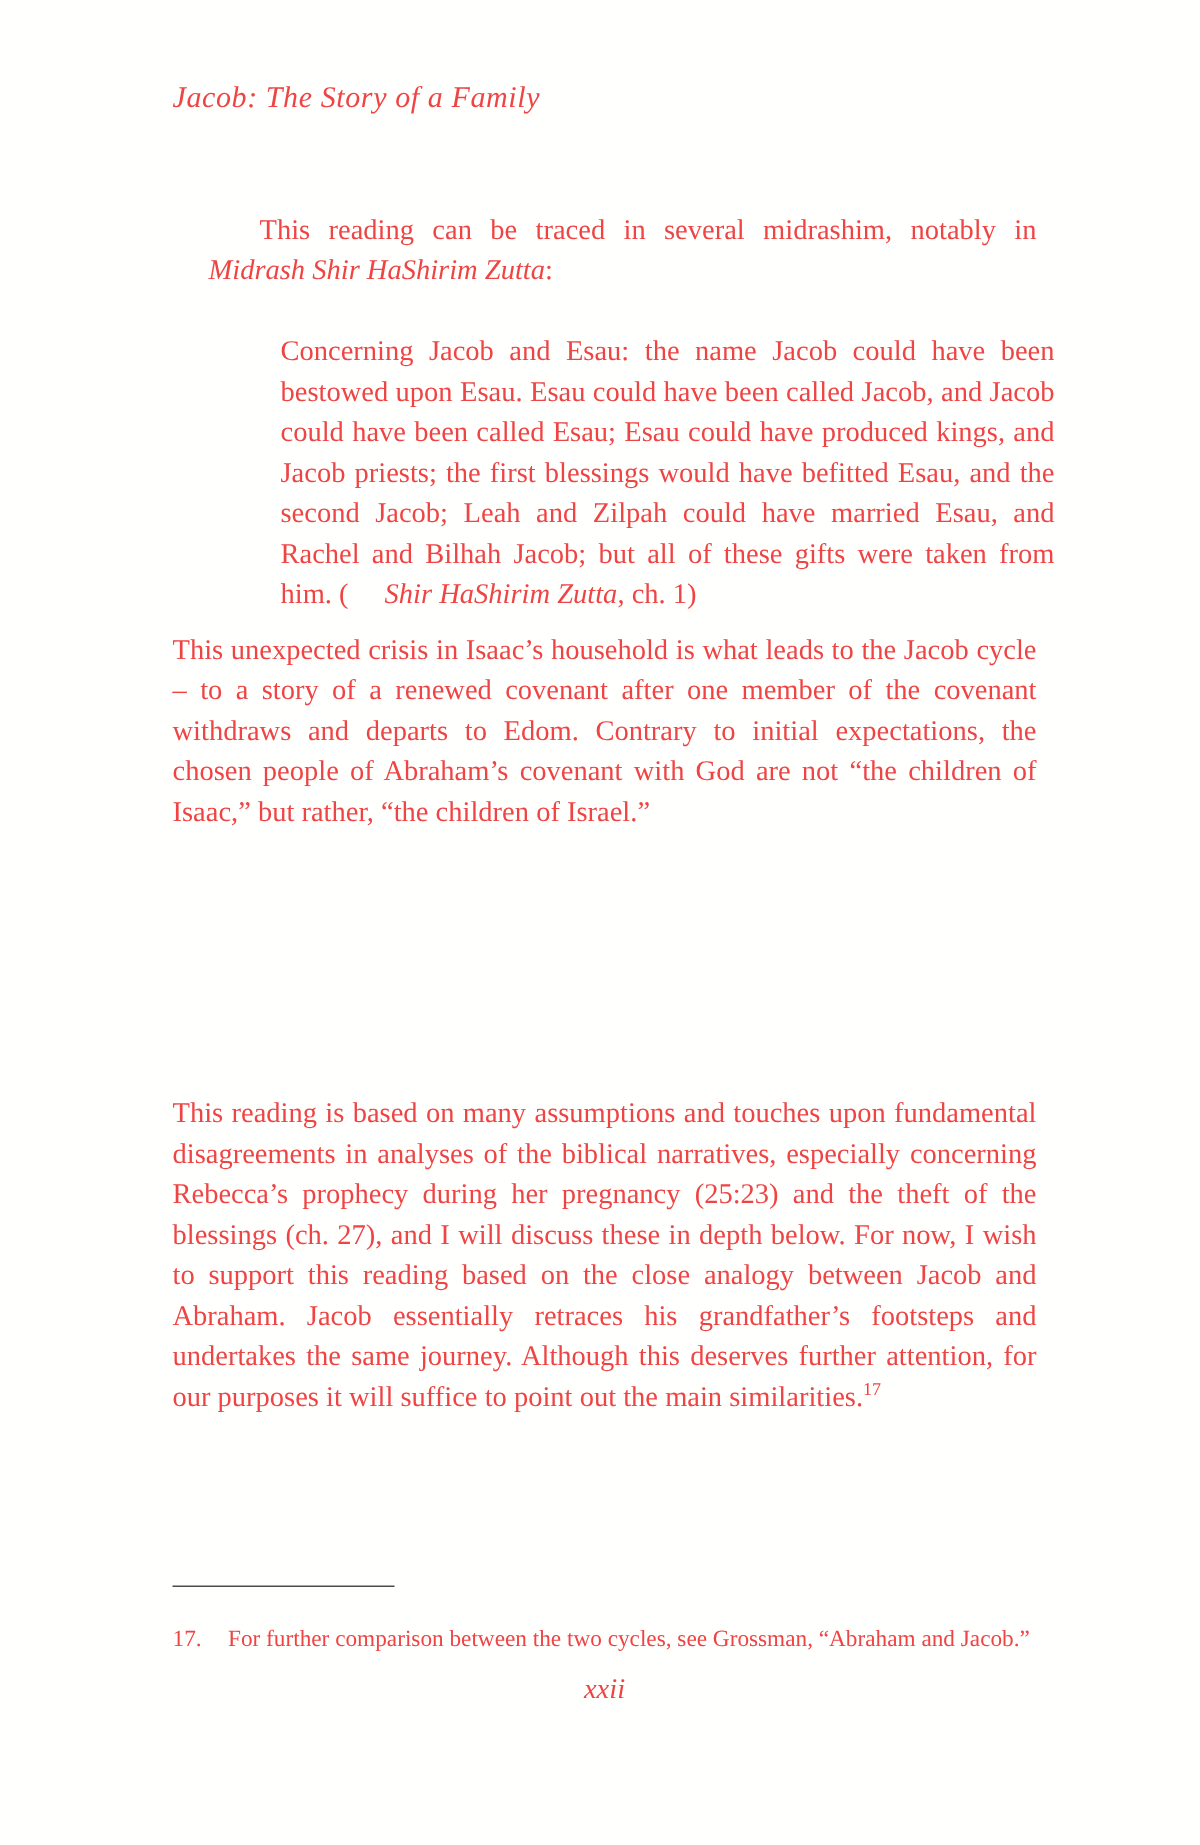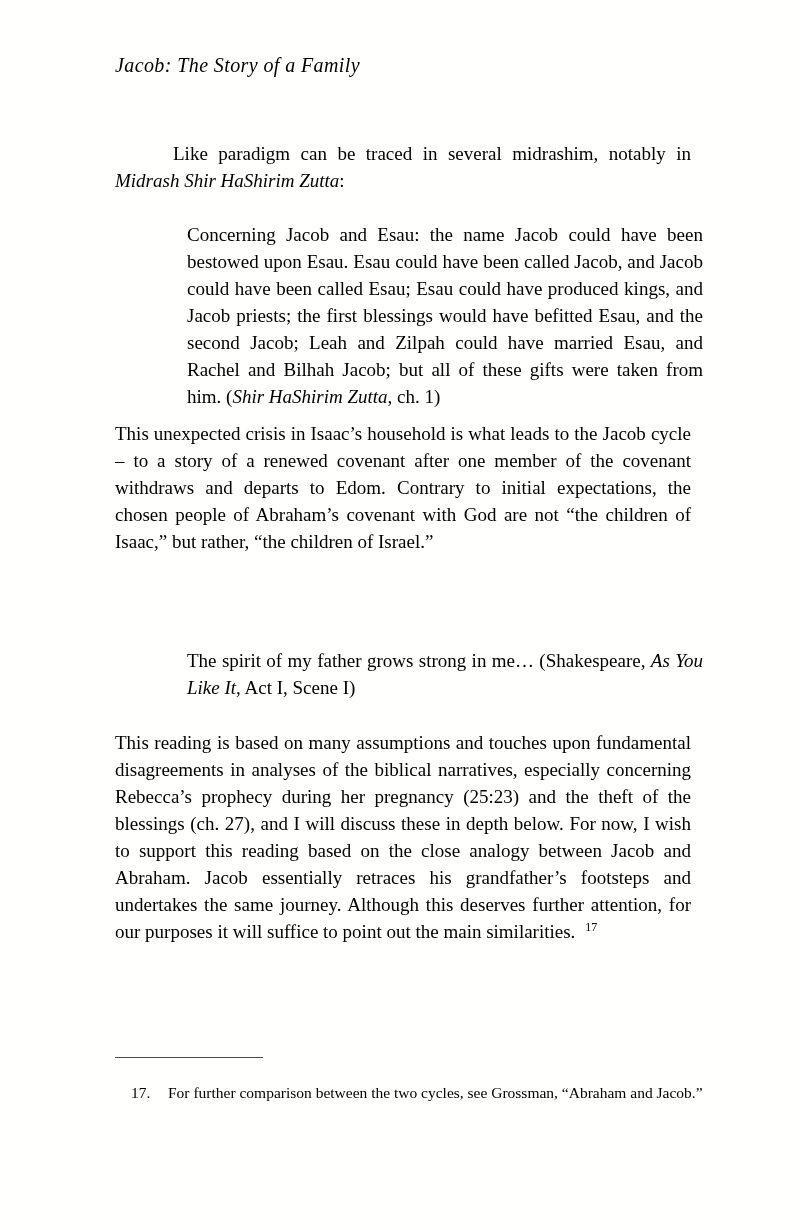--- a/index.html
+++ b/index.html
@@ -5,21 +5,21 @@
   html, body {
     margin: 0;
     padding: 0;
     background: #ffffff;
   }
   .page {
     position: relative;
     width: 800px;
     height: 1230px;
     background: #fffffe;
-    color: #000000;
+    color: #ef4444;
     font-family: "Liberation Serif", "DejaVu Serif", serif;
     font-size: 19px;
     line-height: 27px;
     overflow: hidden;
   }
   .abs { position: absolute; }
 
   .running-header {
     top: 52px;
     left: 115px;
@@ -51,44 +51,42 @@
     left: 115px;
     font-size: 17.5px;
     font-weight: bold;
     letter-spacing: 3px;
     white-space: nowrap;
   }
 
   .shakespeare-quote { top: 628px; }
   .reading-para { top: 710px; }
 
-  .italic { font-style: italic; }
+  .italic { font-style: italic; margin-left: 24px; }
 
   sup.fn-ref {
     font-size: 12px;
     line-height: 0;
     vertical-align: super;
-    margin-left: 10px;
   }
 
   .footnote-divider {
     top: 1057px;
     left: 115px;
     width: 148px;
     height: 0;
     border-top: 1.5px solid #4a4a4a;
   }
 
   .footnote {
     top: 1066px;
     left: 115px;
     width: 586px;
     font-size: 15.5px;
     line-height: 21px;
-    margin-left: 16px;
   }
   .footnote .fn-num {
     display: inline-block;
     width: 37px;
   }
 
   .page-number {
     top: 1113px;
     left: 115px;
     width: 576px;
@@ -97,29 +95,29 @@
     font-size: 19px;
   }
 </style>
 </head>
 <body>
 
 <div class="page">
 
   <div class="abs running-header">Jacob: The Story of a Family</div>
 
-  <p class="abs body-para intro-para indent-first"><span>Like paradigm can be traced in several midrashim, notably in </span><span class="italic">Midrash Shir HaShirim Zutta</span><span>:</span></p>
+  <p class="abs body-para intro-para indent-first"><span>This reading can be traced in several midrashim, notably in </span><span class="italic">Midrash Shir HaShirim Zutta</span><span>:</span></p>
 
   <p class="abs block-quote midrash-quote"><span>Concerning Jacob and Esau: the name Jacob could have been bestowed upon Esau. Esau could have been called Jacob, and Jacob could have been called Esau; Esau could have produced kings, and Jacob priests; the first blessings would have befitted Esau, and the second Jacob; Leah and Zilpah could have married Esau, and Rachel and Bilhah Jacob; but all of these gifts were taken from him. (</span><span class="italic">Shir HaShirim Zutta</span><span>, ch. 1)</span></p>
 
   <p class="abs body-para crisis-para">This unexpected crisis in Isaac’s household is what leads to the Jacob cycle – to a story of a renewed covenant after one member of the covenant withdraws and departs to Edom. Contrary to initial expectations, the chosen people of Abraham’s covenant with God are not “the children of Isaac,” but rather, “the children of Israel.”</p>
 
 
-  <p class="abs block-quote shakespeare-quote"><span>The spirit of my father grows strong in me… (Shakespeare, </span><span class="italic">As You Like It</span><span>, Act I, Scene I)</span></p>
 
   <p class="abs body-para reading-para"><span>This reading is based on many assumptions and touches upon fundamental disagreements in analyses of the biblical narratives, especially concerning Rebecca’s prophecy during her pregnancy (25:23) and the theft of the blessings (ch. 27), and I will discuss these in depth below. For now, I wish to support this reading based on the close analogy between Jacob and Abraham. Jacob essentially retraces his grandfather’s footsteps and undertakes the same journey. Although this deserves further attention, for our purposes it will suffice to point out the main similarities.</span><sup class="fn-ref">17</sup></p>
 
   <div class="abs footnote-divider"></div>
 
   <p class="abs footnote"><span class="fn-num">17.</span><span>For further comparison between the two cycles, see Grossman, “Abraham and Jacob.”</span></p>
 
+  <div class="abs page-number">xxii</div>
 
 </div>
 
 </body></html>

